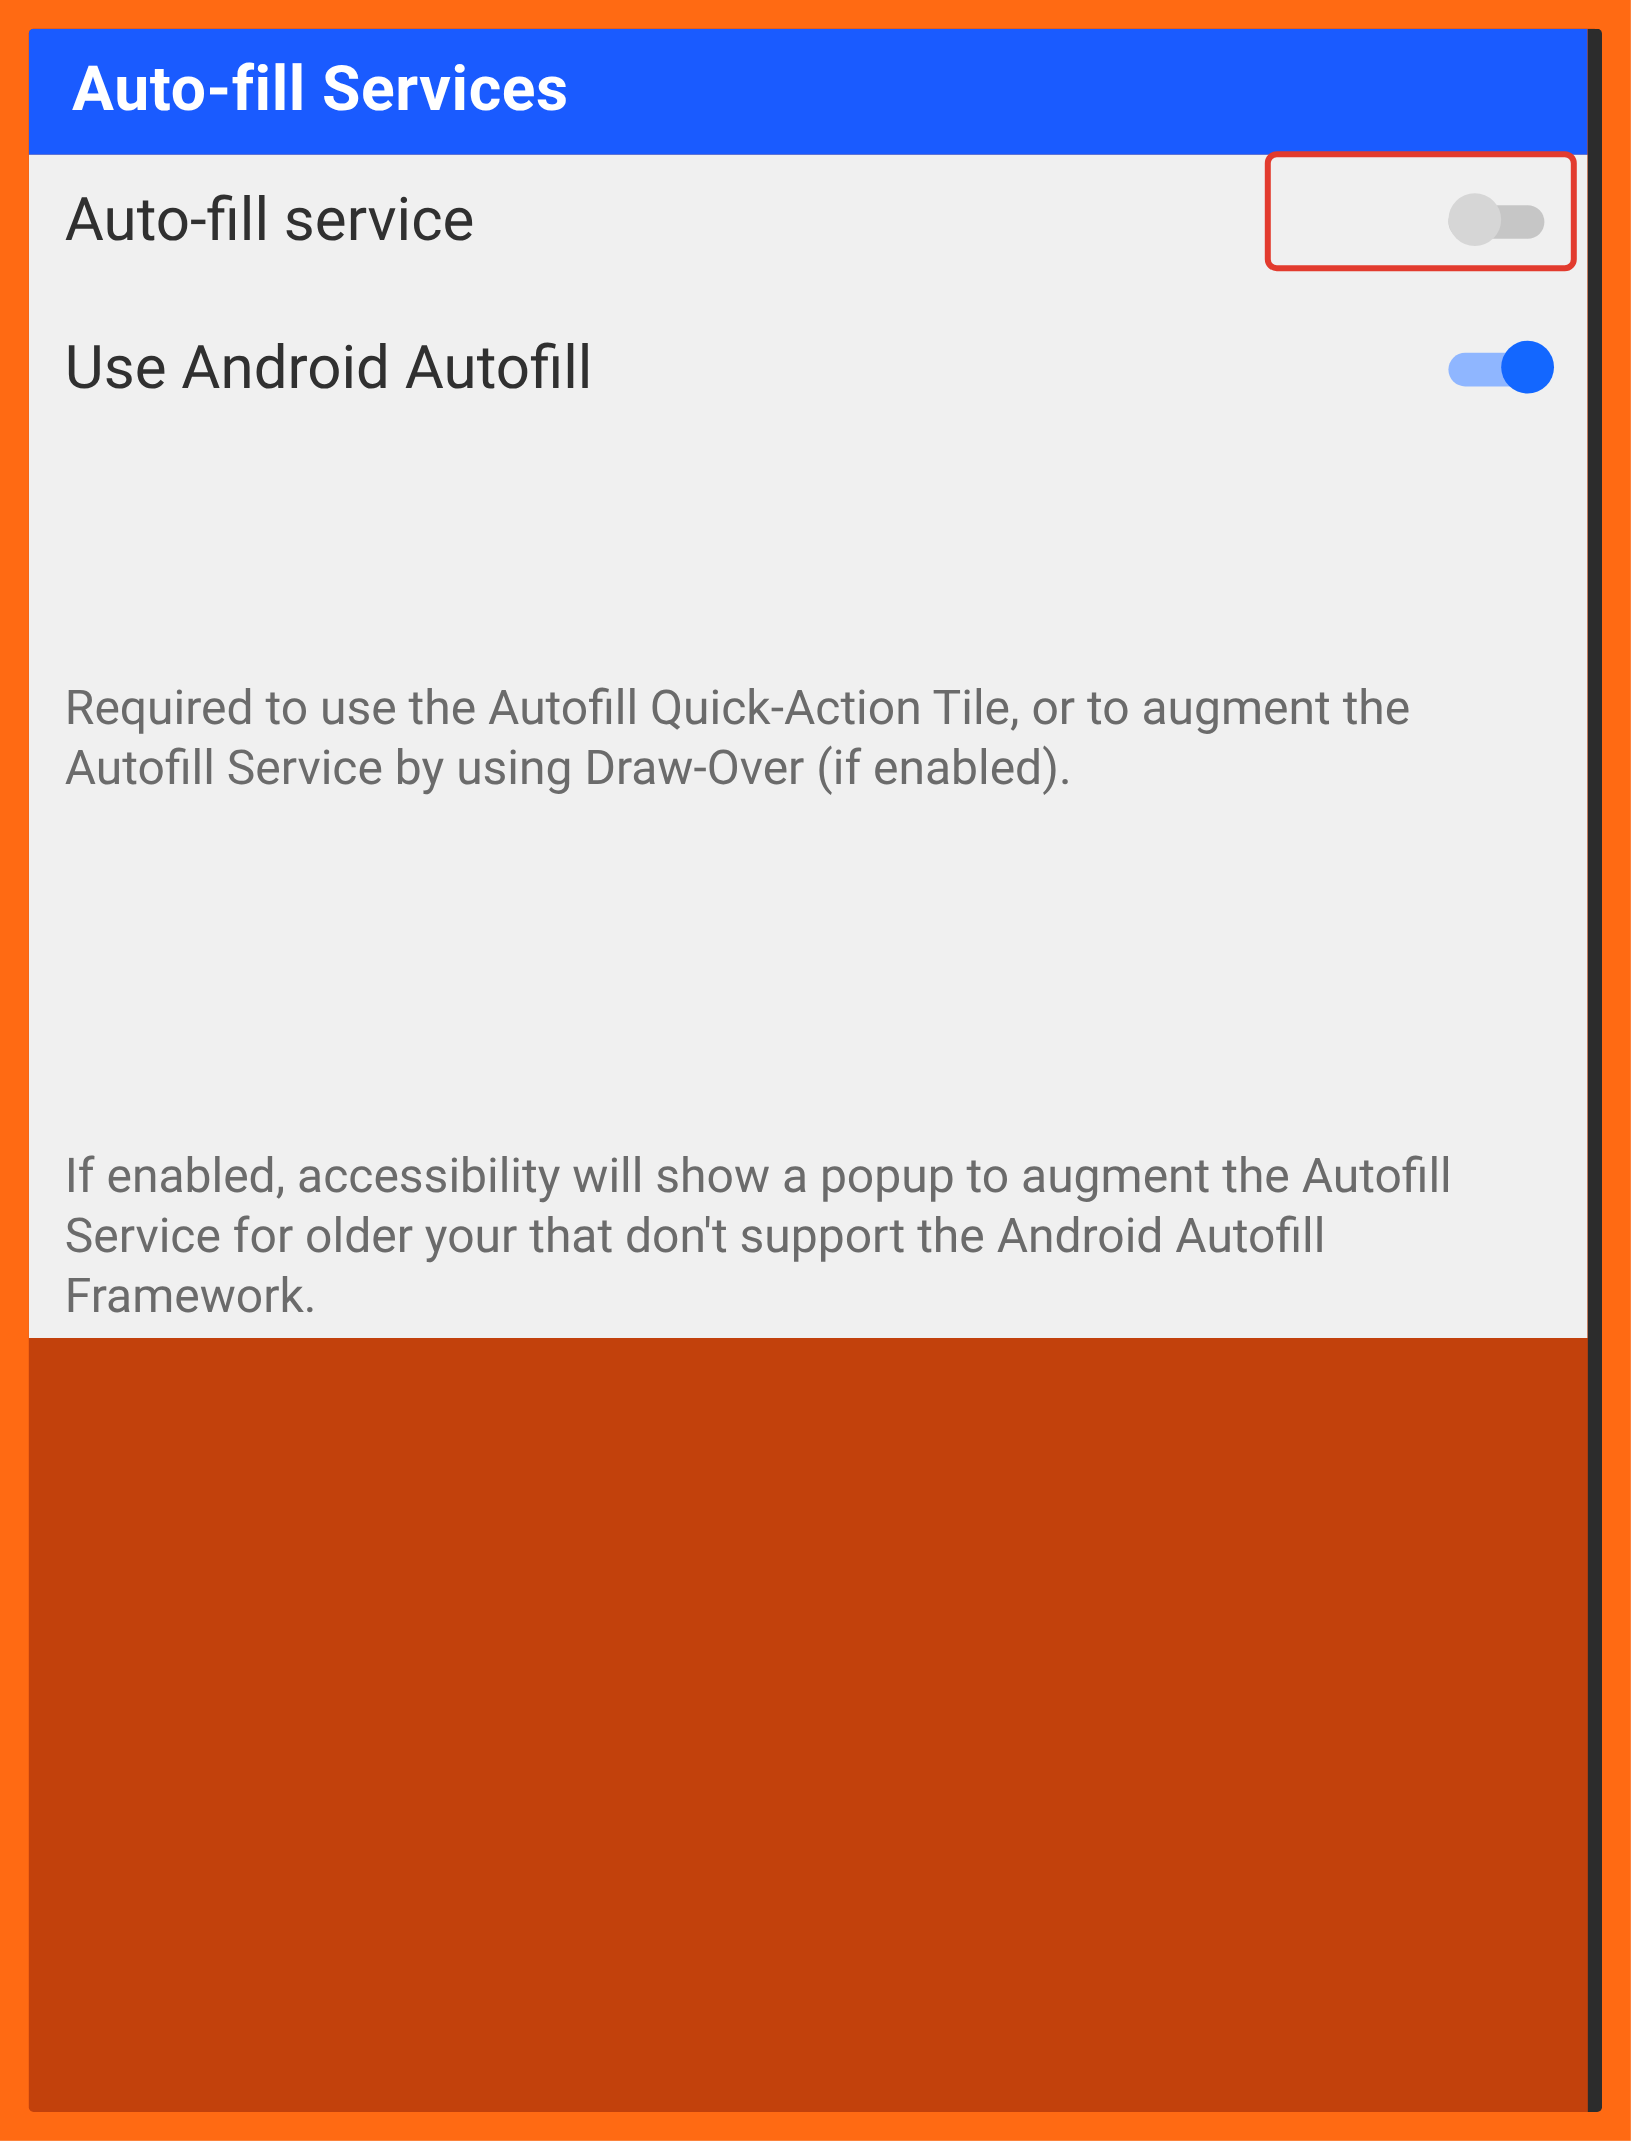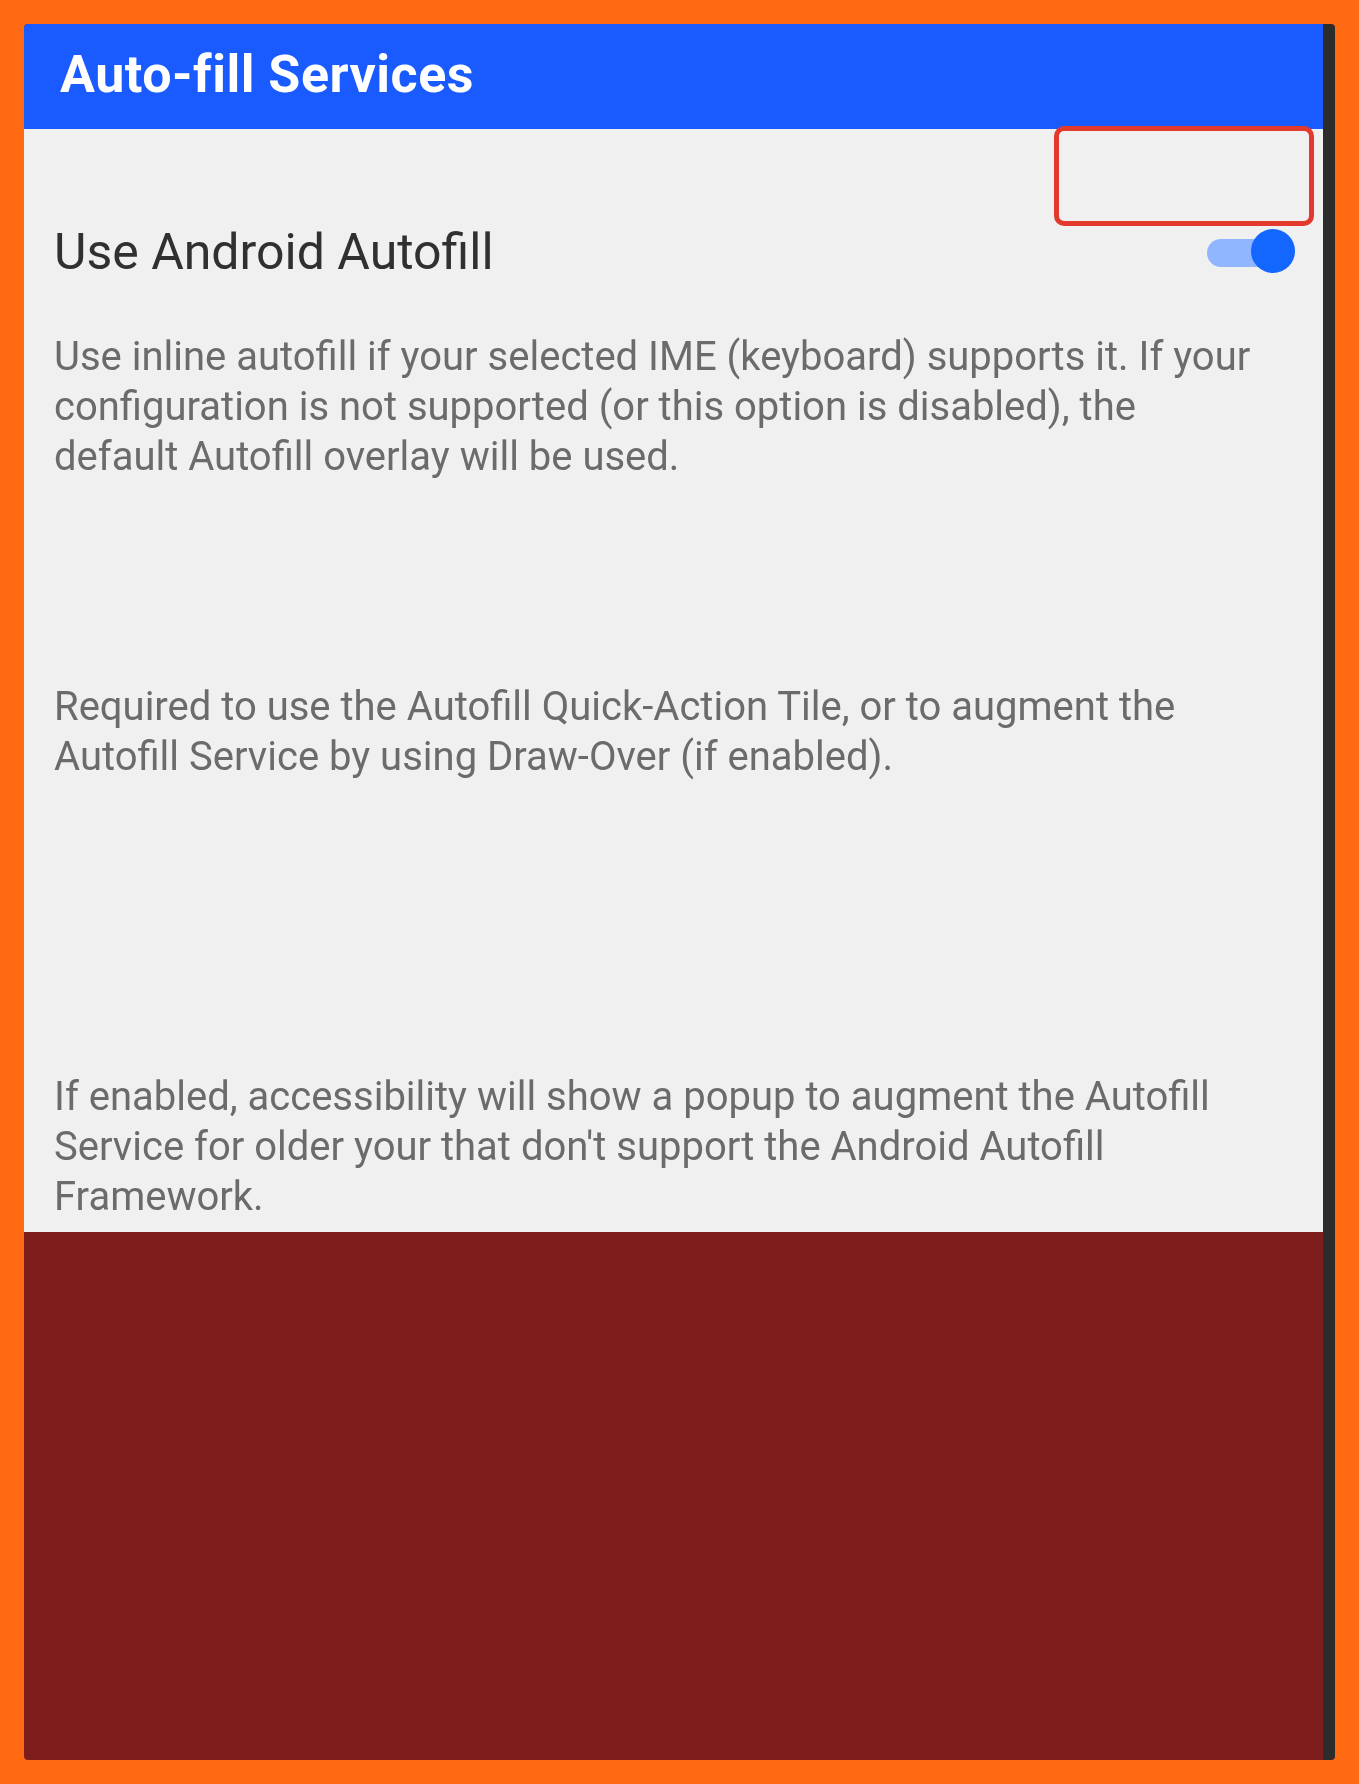--- a/index.html
+++ b/index.html
@@ -10,21 +10,21 @@
     width: 1359px;
     height: 1784px;
     padding: 24px;
     overflow: hidden;
   }
   .phone-frame {
     width: 100%;
     height: 100%;
     border-radius: 4px;
     overflow: hidden;
-    background: #7f1d1d;
+    background: #c2410c;
     border-right: 12px solid #2c2c2c;
     position: relative;
   }
   .app-bar {
     background: #1a5bff;
     color: #ffffff;
     padding: 20px 36px 24px 36px;
     font-size: 52px;
     font-weight: 700;
     letter-spacing: 0.5px;
@@ -102,34 +102,40 @@
 
 <div class="phone-frame">
 
   <div class="app-bar">
     <span>Auto-fill Services</span>
   </div>
 
   <div class="content">
 
     <div class="setting">
+      <div class="setting-row">
+        <div class="setting-title">Auto-fill service</div>
+        <div id="t1" class="toggle">
+          <div class="toggle-track"></div>
+          <div class="toggle-thumb"></div>
+        </div>
+      </div>
     </div>
 
     <div class="gap-small"></div>
 
     <div class="setting">
       <div class="setting-row">
         <div class="setting-title">Use Android Autofill</div>
         <div id="t2" class="toggle on">
           <div class="toggle-track"></div>
           <div class="toggle-thumb"></div>
         </div>
       </div>
       <div class="gap-small"></div>
-      <div class="setting-desc">Use inline autofill if your selected IME (keyboard) supports it. If your configuration is not supported (or this option is disabled), the default Autofill overlay will be used.</div>
     </div>
 
     <div class="gap-med"></div>
 
     <div class="setting">
       <div class="gap-small"></div>
       <div class="setting-desc">Required to use the Autofill Quick-Action Tile, or to augment the Autofill Service by using Draw-Over (if enabled).</div>
     </div>
 
     <div class="gap-large"></div>

